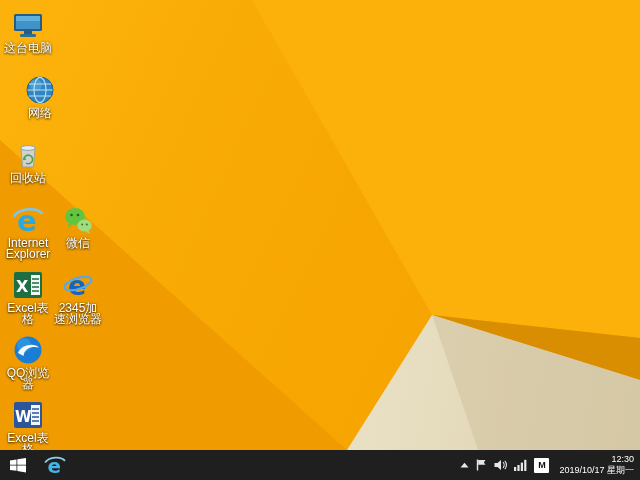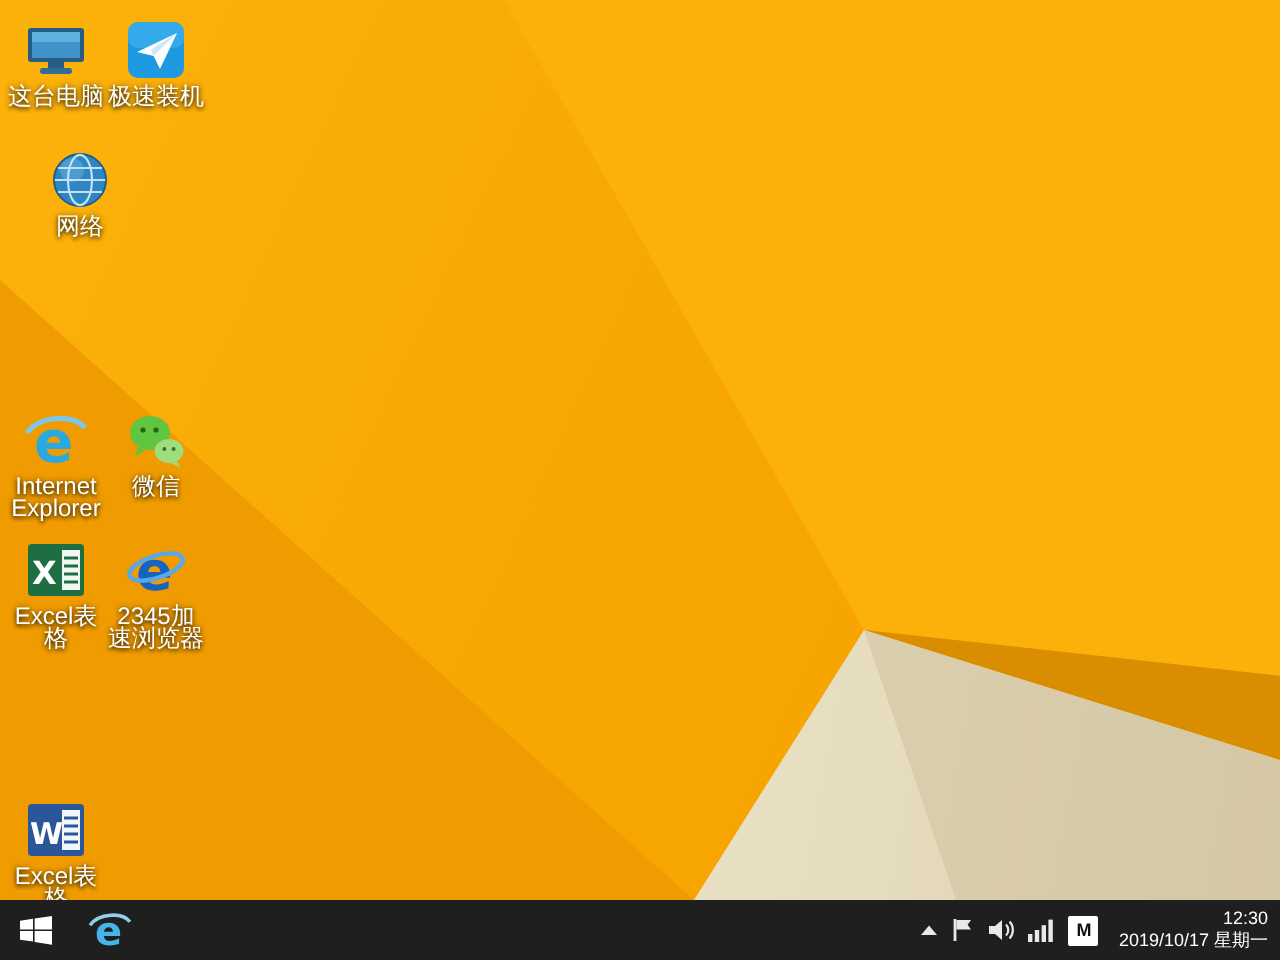--- a/index.html
+++ b/index.html
@@ -66,20 +66,31 @@
       <svg viewBox="0 0 32 32">
           <circle cx="16" cy="16" r="13" fill="#2f86c2" stroke="#1b5e8f" stroke-width="1"></circle>
           <circle cx="12" cy="11" r="6" fill="#5fb0dd" opacity=".55"></circle>
           <ellipse cx="16" cy="16" rx="6" ry="12.6" fill="none" stroke="#bfe2f4" stroke-width="1.1"></ellipse>
           <path d="M3.4 16 h25.2 M5 10 h22 M5 22 h22" stroke="#bfe2f4" stroke-width="1.1" fill="none"></path>
         </svg>
     </div>
     <div class="lbl">网络</div>
   </div>
 
+  <div class="dicon" style="left:4px;top:138px">
+    <div class="ic">
+      <svg viewBox="0 0 32 32">
+          <path d="M9 9 L23 9 L21.5 28 L10.5 28 Z" fill="#cdd8e0" opacity=".9" stroke="#8fa2ae" stroke-width="1"></path>
+          <ellipse cx="16" cy="9" rx="7.2" ry="2.4" fill="#e7eef3" stroke="#8fa2ae" stroke-width="1"></ellipse>
+          <path d="M12 20.5 a4.3 4.3 0 1 1 2 3.6" stroke="#47a05a" stroke-width="1.6" fill="none"></path>
+          <path d="M12.2 17.5 l-1.2 3.6 3.4 -0.4 z" fill="#47a05a"></path>
+        </svg>
+    </div>
+    <div class="lbl">回收站</div>
+  </div>
 
   <div class="dicon" style="left:4px;top:203px">
     <div class="ic">
       <svg viewBox="0 0 32 32">
           <text x="5" y="27" font-family="DejaVu Sans, sans-serif" font-size="29" font-weight="bold" fill="#2aa9e0">e</text>
           <path d="M1.5 12.5 C8 3.5 25 3 30.5 10" stroke="#7cc6ec" stroke-width="2.6" fill="none"></path>
         </svg>
     </div>
     <div class="lbl">Internet Explorer</div>
   </div>
@@ -89,44 +100,43 @@
       <svg viewBox="0 0 32 32">
           <rect x="2" y="3" width="28" height="26" rx="2" fill="#1d6f42"></rect>
           <rect x="19" y="6" width="9" height="20" fill="#f2f7f4"></rect>
           <path d="M20 10 h7 M20 14 h7 M20 18 h7 M20 22 h7" stroke="#1d6f42" stroke-width="1.4"></path>
           <text x="4" y="23" font-family="DejaVu Sans, sans-serif" font-size="16" font-weight="bold" fill="#fff">X</text>
         </svg>
     </div>
     <div class="lbl">Excel表格</div>
   </div>
 
+  <div class="dicon" style="left:4px;top:333px">
+    <div class="ic">
+      <svg viewBox="0 0 32 32">
+          <circle cx="16" cy="16" r="13.5" fill="#1a7fd4"></circle>
+          <circle cx="12" cy="11" r="7" fill="#3f9ce4" opacity=".6"></circle>
+          <path d="M6 19 C9 10.5 22.5 8.5 27 13.5 C21 12 12.5 13.5 11.5 22 Z" fill="#fff" opacity=".95"></path>
+        </svg>
+    </div>
+    <div class="lbl">QQ浏览器</div>
+  </div>
 
   <div class="dicon" style="left:4px;top:398px">
     <div class="ic">
       <svg viewBox="0 0 32 32">
           <rect x="2" y="3" width="28" height="26" rx="2" fill="#2b579a"></rect>
           <rect x="19" y="6" width="9" height="20" fill="#f2f5fa"></rect>
           <path d="M20 10 h7 M20 14 h7 M20 18 h7 M20 22 h7" stroke="#2b579a" stroke-width="1.4"></path>
           <text x="3" y="23" font-family="DejaVu Sans, sans-serif" font-size="15" font-weight="bold" fill="#fff">W</text>
         </svg>
     </div>
     <div class="lbl">Excel表格</div>
   </div>
 
-  <div class="dicon" style="left:54px;top:8px">
-    <div class="ic">
-      <svg viewBox="0 0 32 32">
-          <rect x="2" y="2" width="28" height="28" rx="5" fill="#1e9ae0"></rect>
-          <rect x="2" y="2" width="28" height="13" rx="5" fill="#3fb1f0" opacity=".7"></rect>
-          <path d="M6.5 17 L26.5 7.5 L18 25.5 L14.8 19 Z" fill="#fff"></path>
-          <path d="M14.8 19 L26.5 7.5 L13.5 15.8 Z" fill="#cfe8f8"></path>
-        </svg>
-    </div>
-    <div class="lbl">极速装机</div>
-  </div>
 
 
 
   <div class="dicon" style="left:54px;top:203px">
     <div class="ic">
       <svg viewBox="0 0 32 32">
           <ellipse cx="13" cy="12.5" rx="10" ry="8.5" fill="#62c542"></ellipse>
           <path d="M7 19.5 l-1.5 4.5 5 -2.5 z" fill="#62c542"></path>
           <circle cx="9.5" cy="11" r="1.3" fill="#2e5c1e"></circle>
           <circle cx="16" cy="11" r="1.3" fill="#2e5c1e"></circle>

